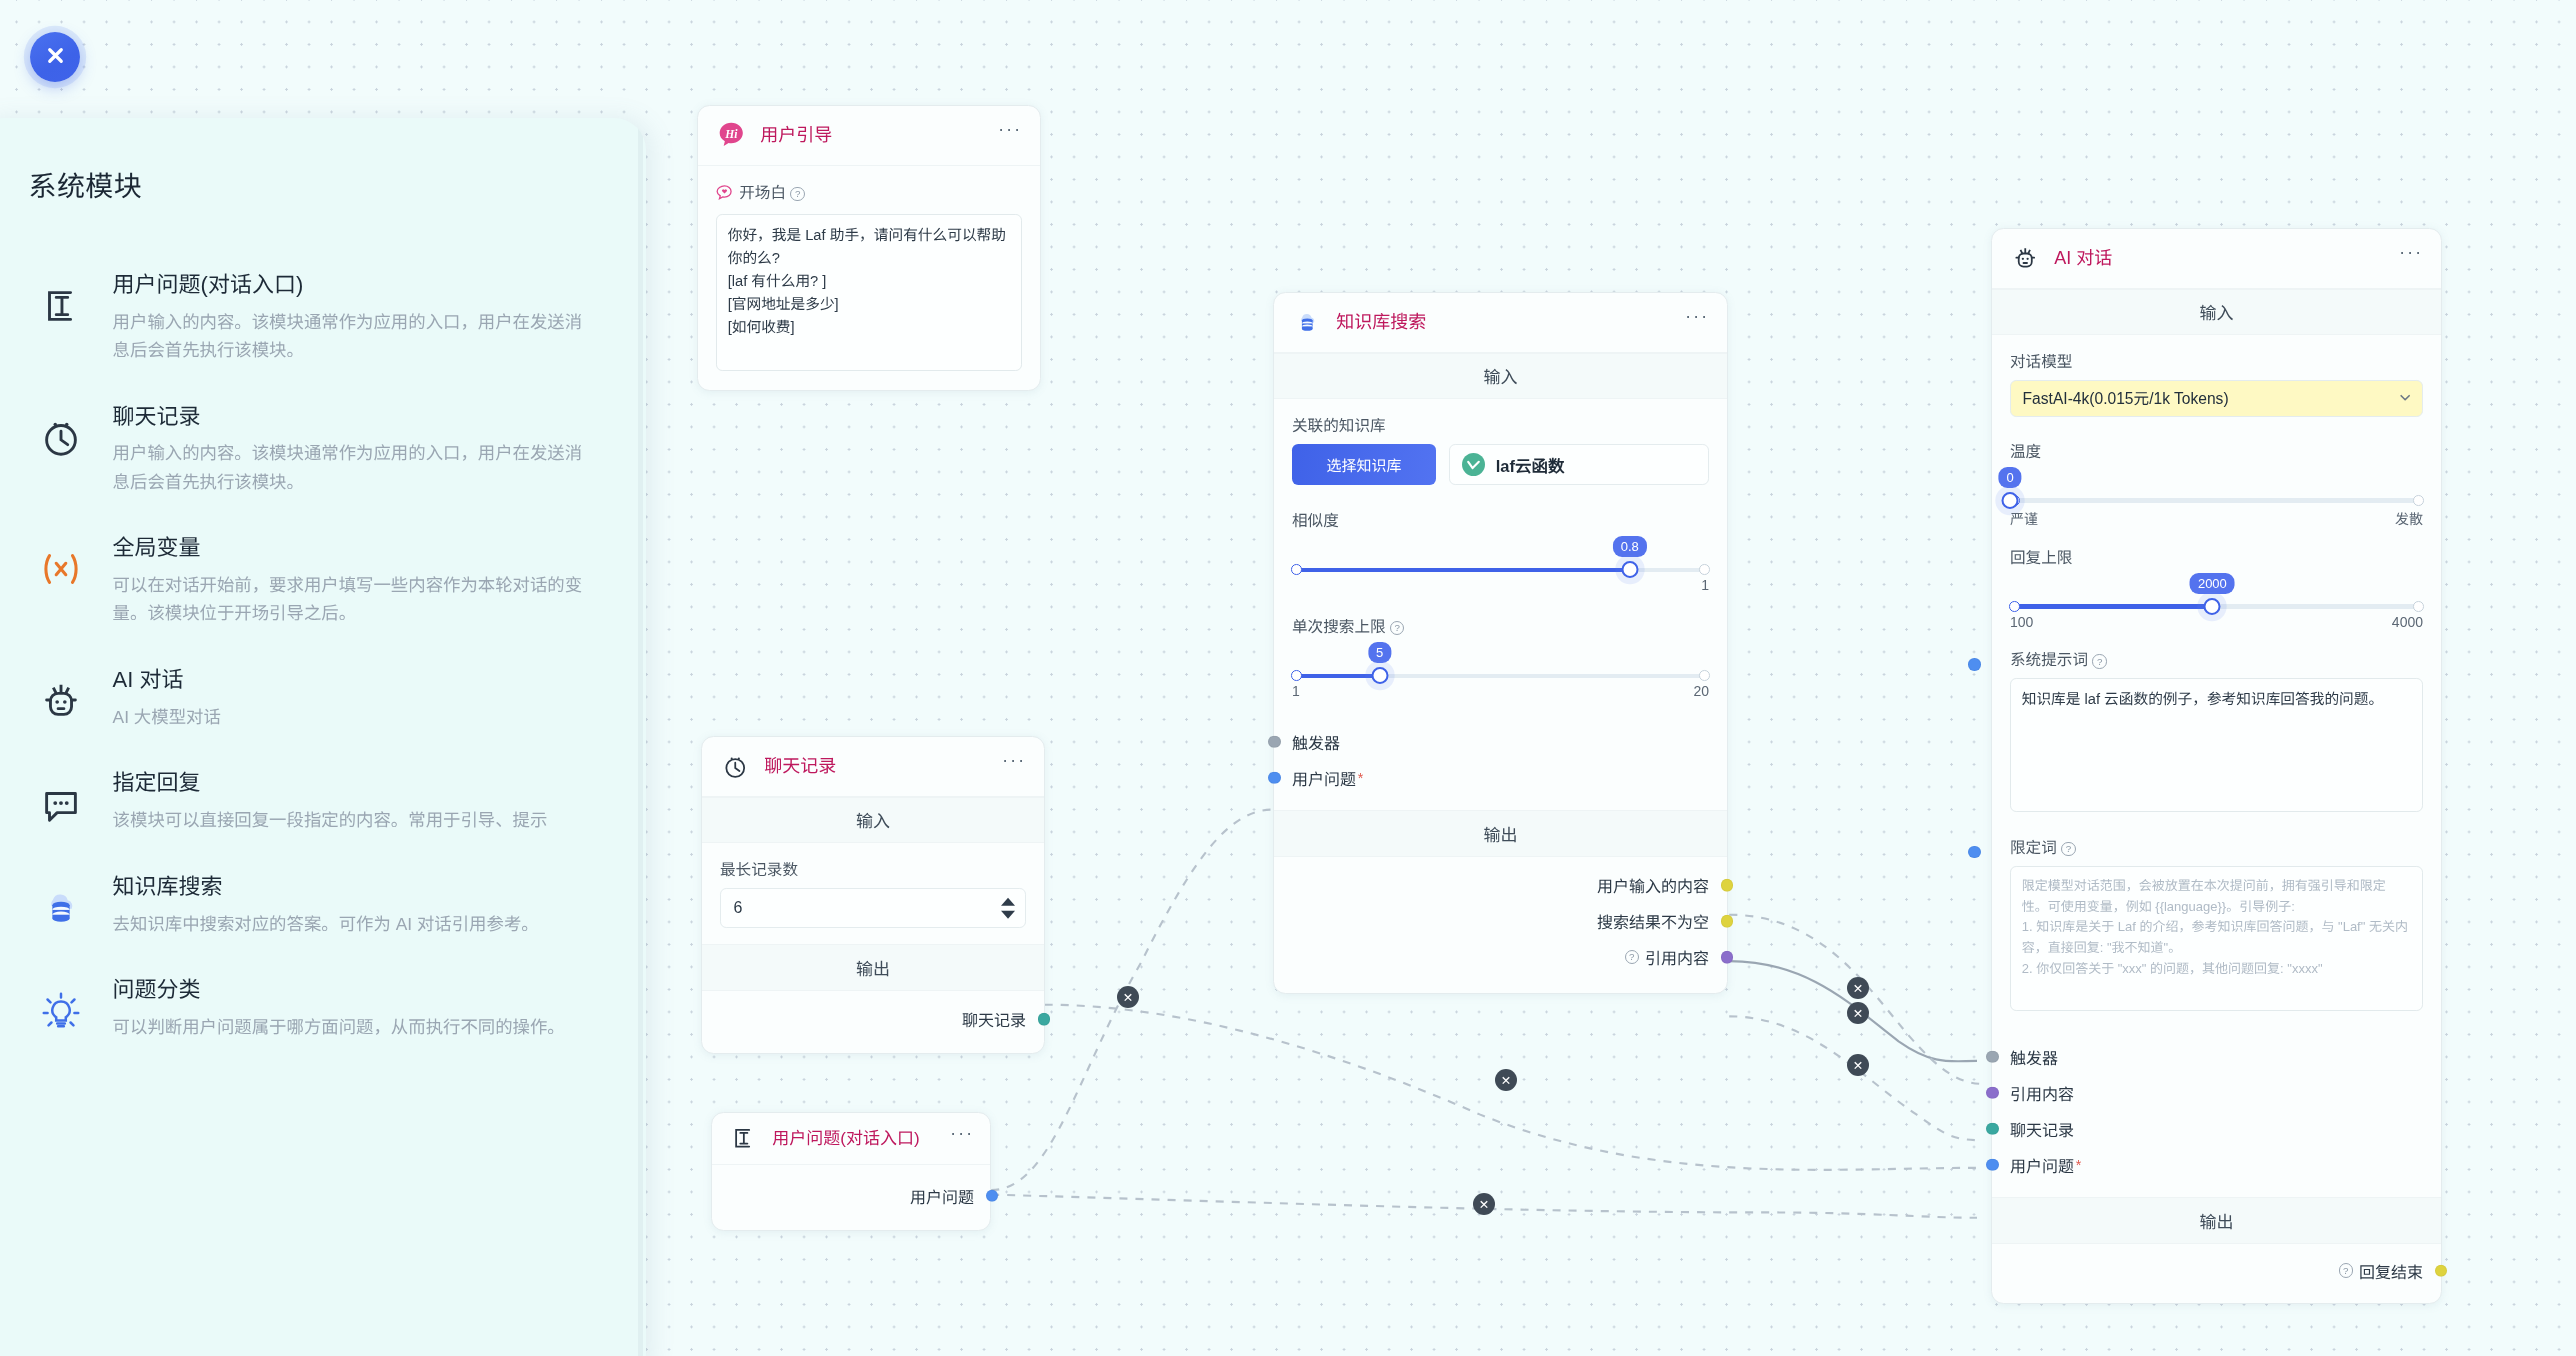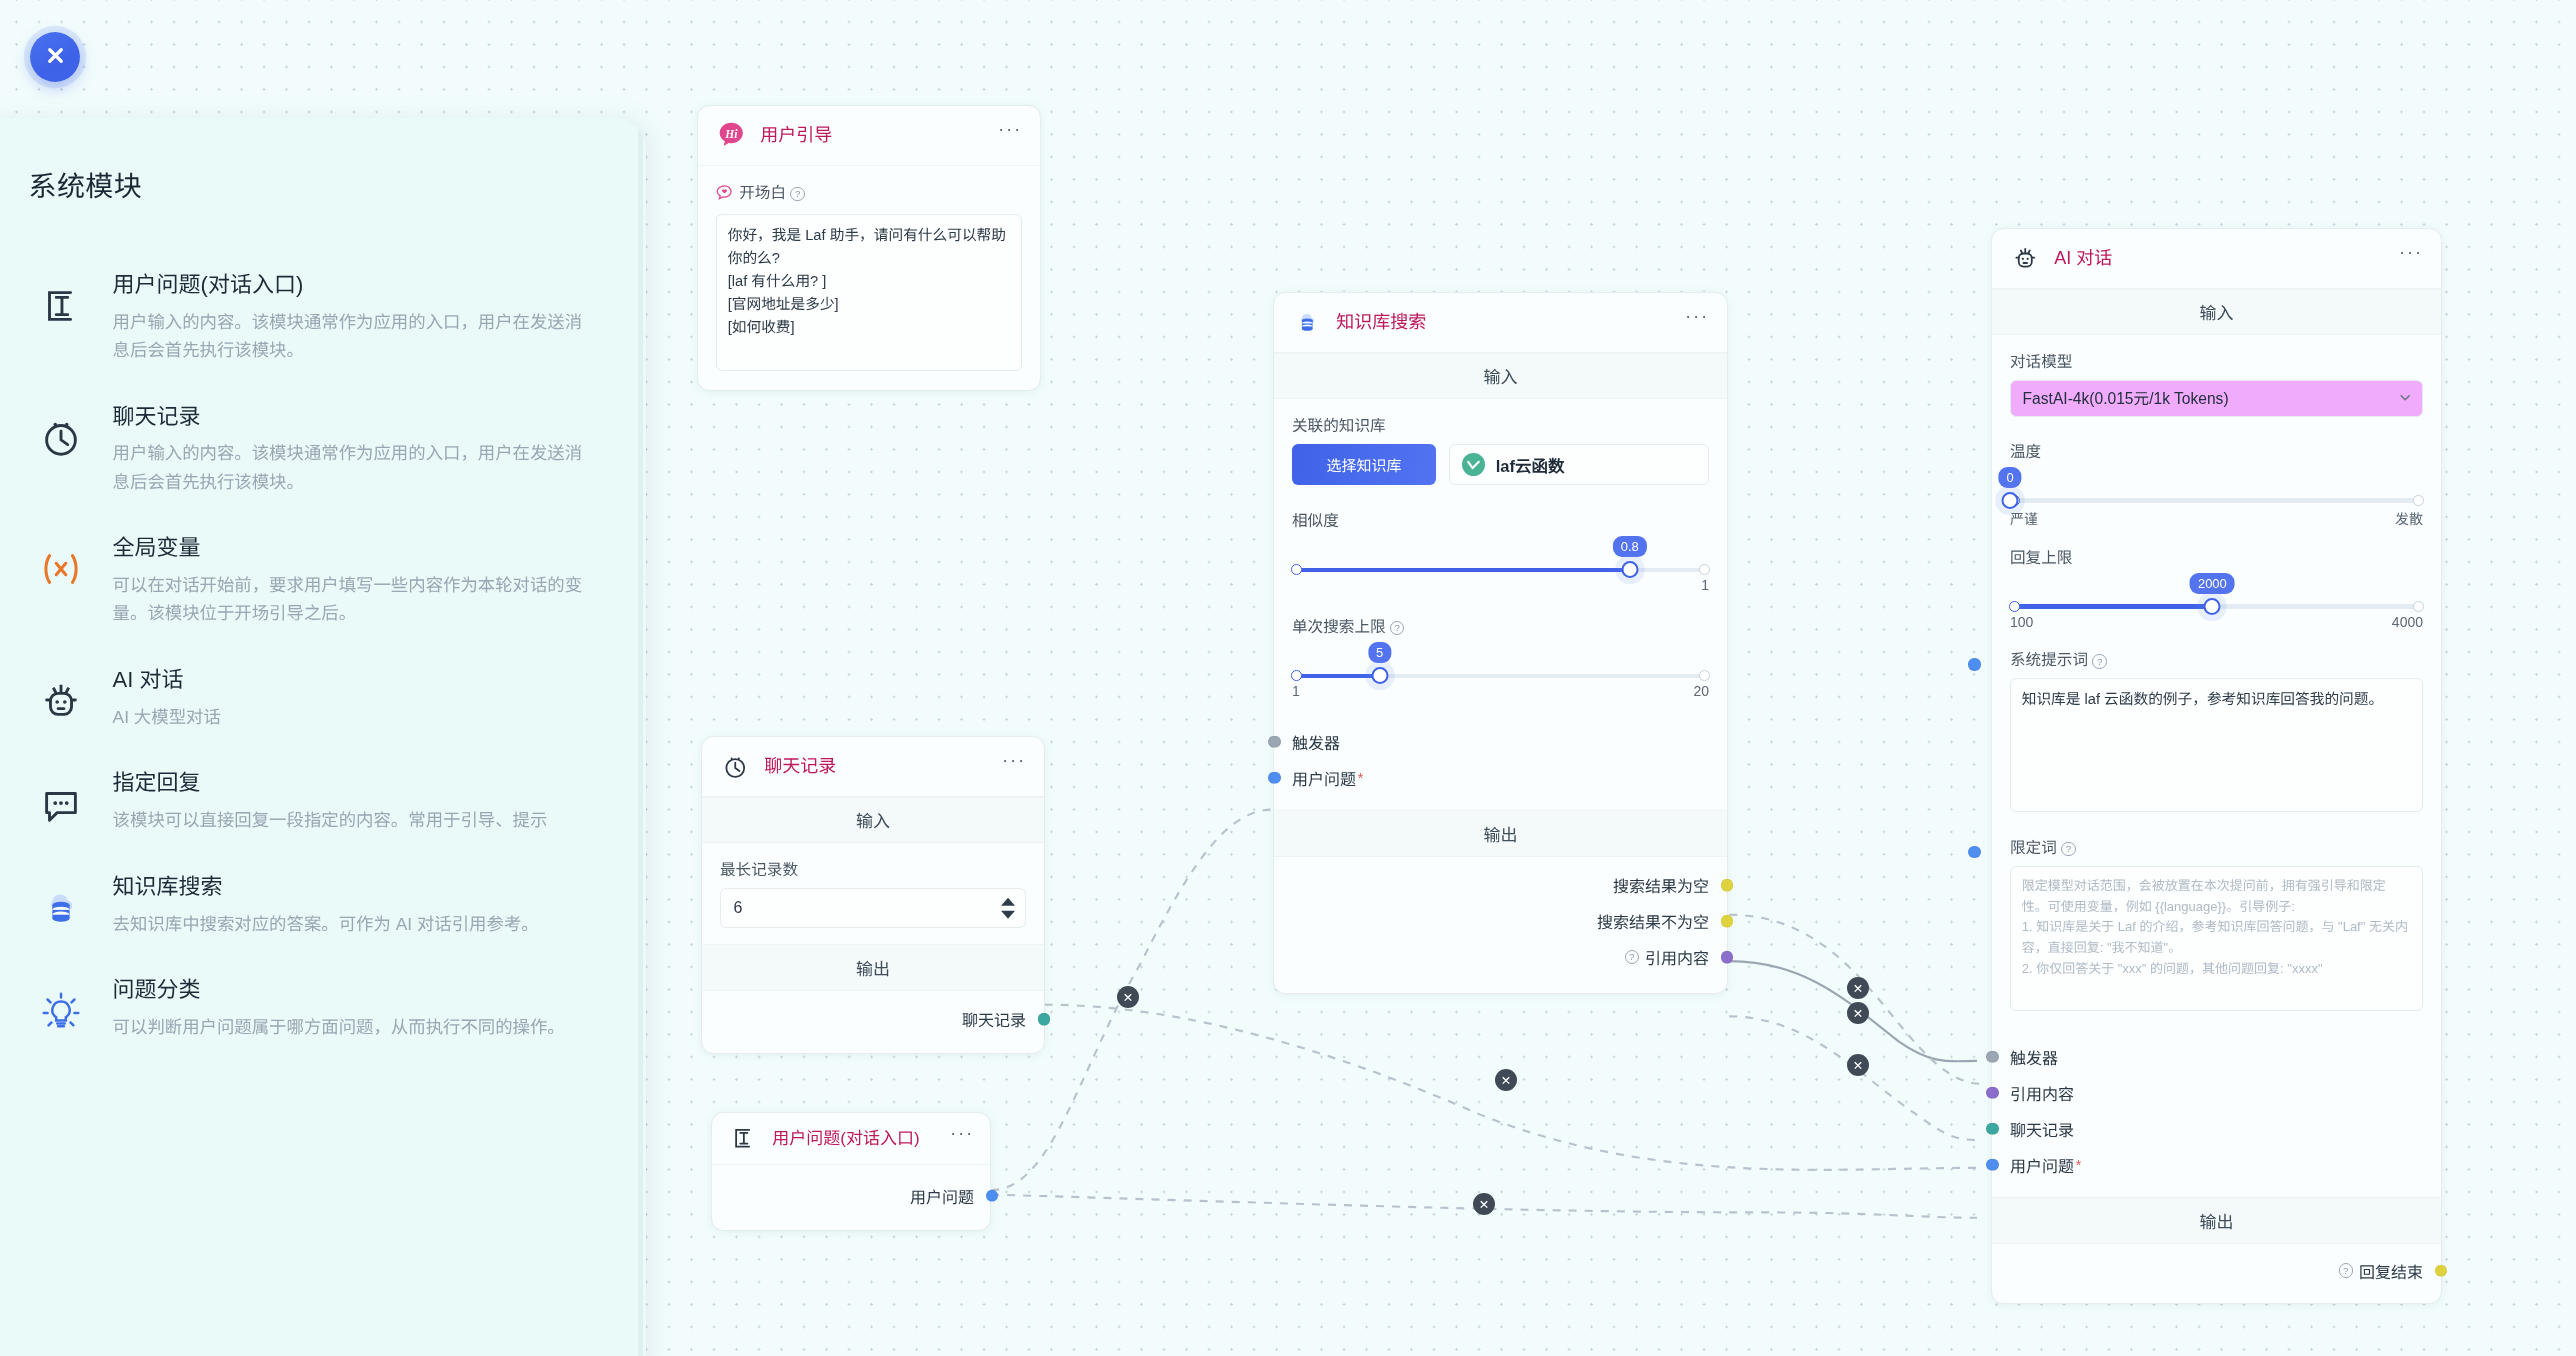--- a/index.html
+++ b/index.html
@@ -142,21 +142,21 @@
     border-radius: 9px; padding: 2.7px 8px; white-space: nowrap;
   }
   .tick {
     position: absolute; top: 29px; font-size: 14px; color: #5b6774;
   }
   .tick.l { left: 0; }
   .tick.r { right: 0; }
 
   select.sel {
     width: 100%; appearance: none; -webkit-appearance: none;
-    border: 0.9px solid #e4ecee; border-radius: 6.2px; background: #f0abfc;
+    border: 0.9px solid #e4ecee; border-radius: 6.2px; background: #fef9c3;
     padding: 9px 30px 9px 11.6px;
     font-family: inherit; font-size: 15.6px; color: #222f3c; outline: none; cursor: pointer;
   }
   .sel-wrap { position: relative; }
   .sel-arrow {
     position: absolute; right: 10.7px; top: 50%; transform: translateY(-50%);
     pointer-events: none; color: #6b7785;
   }
   .numinput { position: relative; }
   .numinput input {
@@ -433,21 +433,21 @@
         <span class="port in" style="background:#4e8ef0;"></span>
         <span>用户问题</span>
           <span class="req">*</span>
       </div>
     </div>
 
     <div class="band">输出</div>
 
     <div class="io-sec" style="padding-bottom:18px;">
       <div class="io-row out">
-        <span>搜索结果为空</span>
+        <span>用户输入的内容</span>
         <span class="port outp" style="background:#ded33e;"></span>
       </div>
       <div class="io-row out">
         <span>搜索结果不为空</span>
         <span class="port outp" style="background:#ded33e;"></span>
       </div>
       <div class="io-row out">
         <span class="help" style="margin-left:0;margin-right:6.2px;">?</span>
         <span>引用内容</span>
         <span class="port outp" style="background:#8b6ecb;"></span>

